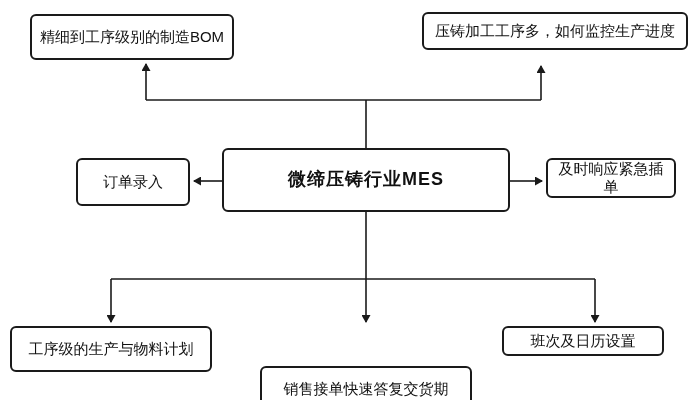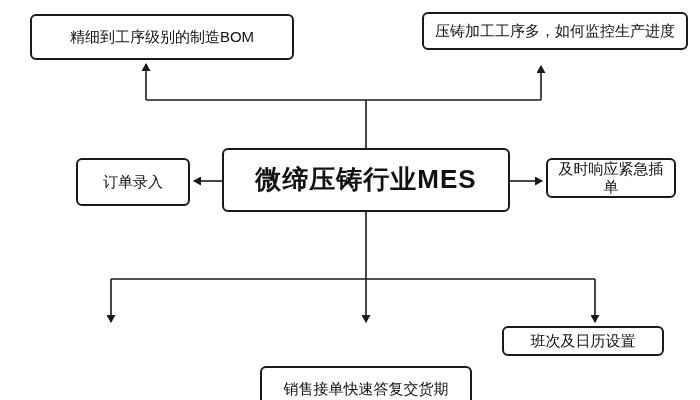--- a/index.html
+++ b/index.html
@@ -31,26 +31,26 @@
     display: flex;
     align-items: center;
     justify-content: center;
     text-align: center;
     font-size: 15px;
     color: #111111;
     padding: 2px 6px;
     line-height: 1.2;
   }
   .node.center {
-    font-size: 26px;
+    font-size: 18px;
     font-weight: bold;
     letter-spacing: 1px;
   }
   
-  .n-top-left      { left: 30px;  top: 14px;  width: 264px; height: 46px; }
+  .n-top-left      { left: 30px;  top: 14px;  width: 204px; height: 46px; }
   .n-top-right     { left: 408px; top: 12px;  width: 266px; height: 38px; margin-left: 14px; }
   .n-left          { left: 76px;  top: 158px; width: 114px; height: 48px; }
   .n-center        { left: 222px; top: 148px; width: 288px; height: 64px; }
   .n-right         { left: 546px; top: 158px; width: 130px; height: 40px; }
   .n-bottom-left   { left: 10px;  top: 326px; width: 202px; height: 46px; }
   .n-bottom-middle { left: 260px; top: 326px; width: 212px; height: 46px; margin-top: 40px; }
   .n-bottom-right  { left: 502px; top: 326px; width: 162px; height: 30px; }
 </style>
 </head>
 <body>
@@ -100,20 +100,23 @@
   </div>
 
   <div class="node center n-center">
     <span>微缔压铸行业MES</span>
   </div>
 
   <div class="node n-right">
     <span>及时响应紧急插单</span>
   </div>
 
+  <div class="node n-bottom-left">
+    <span>工序级的生产与物料计划</span>
+  </div>
 
   <div class="node n-bottom-middle">
     <span>销售接单快速答复交货期</span>
   </div>
 
   <div class="node n-bottom-right">
     <span>班次及日历设置</span>
   </div>
 
 </div>

